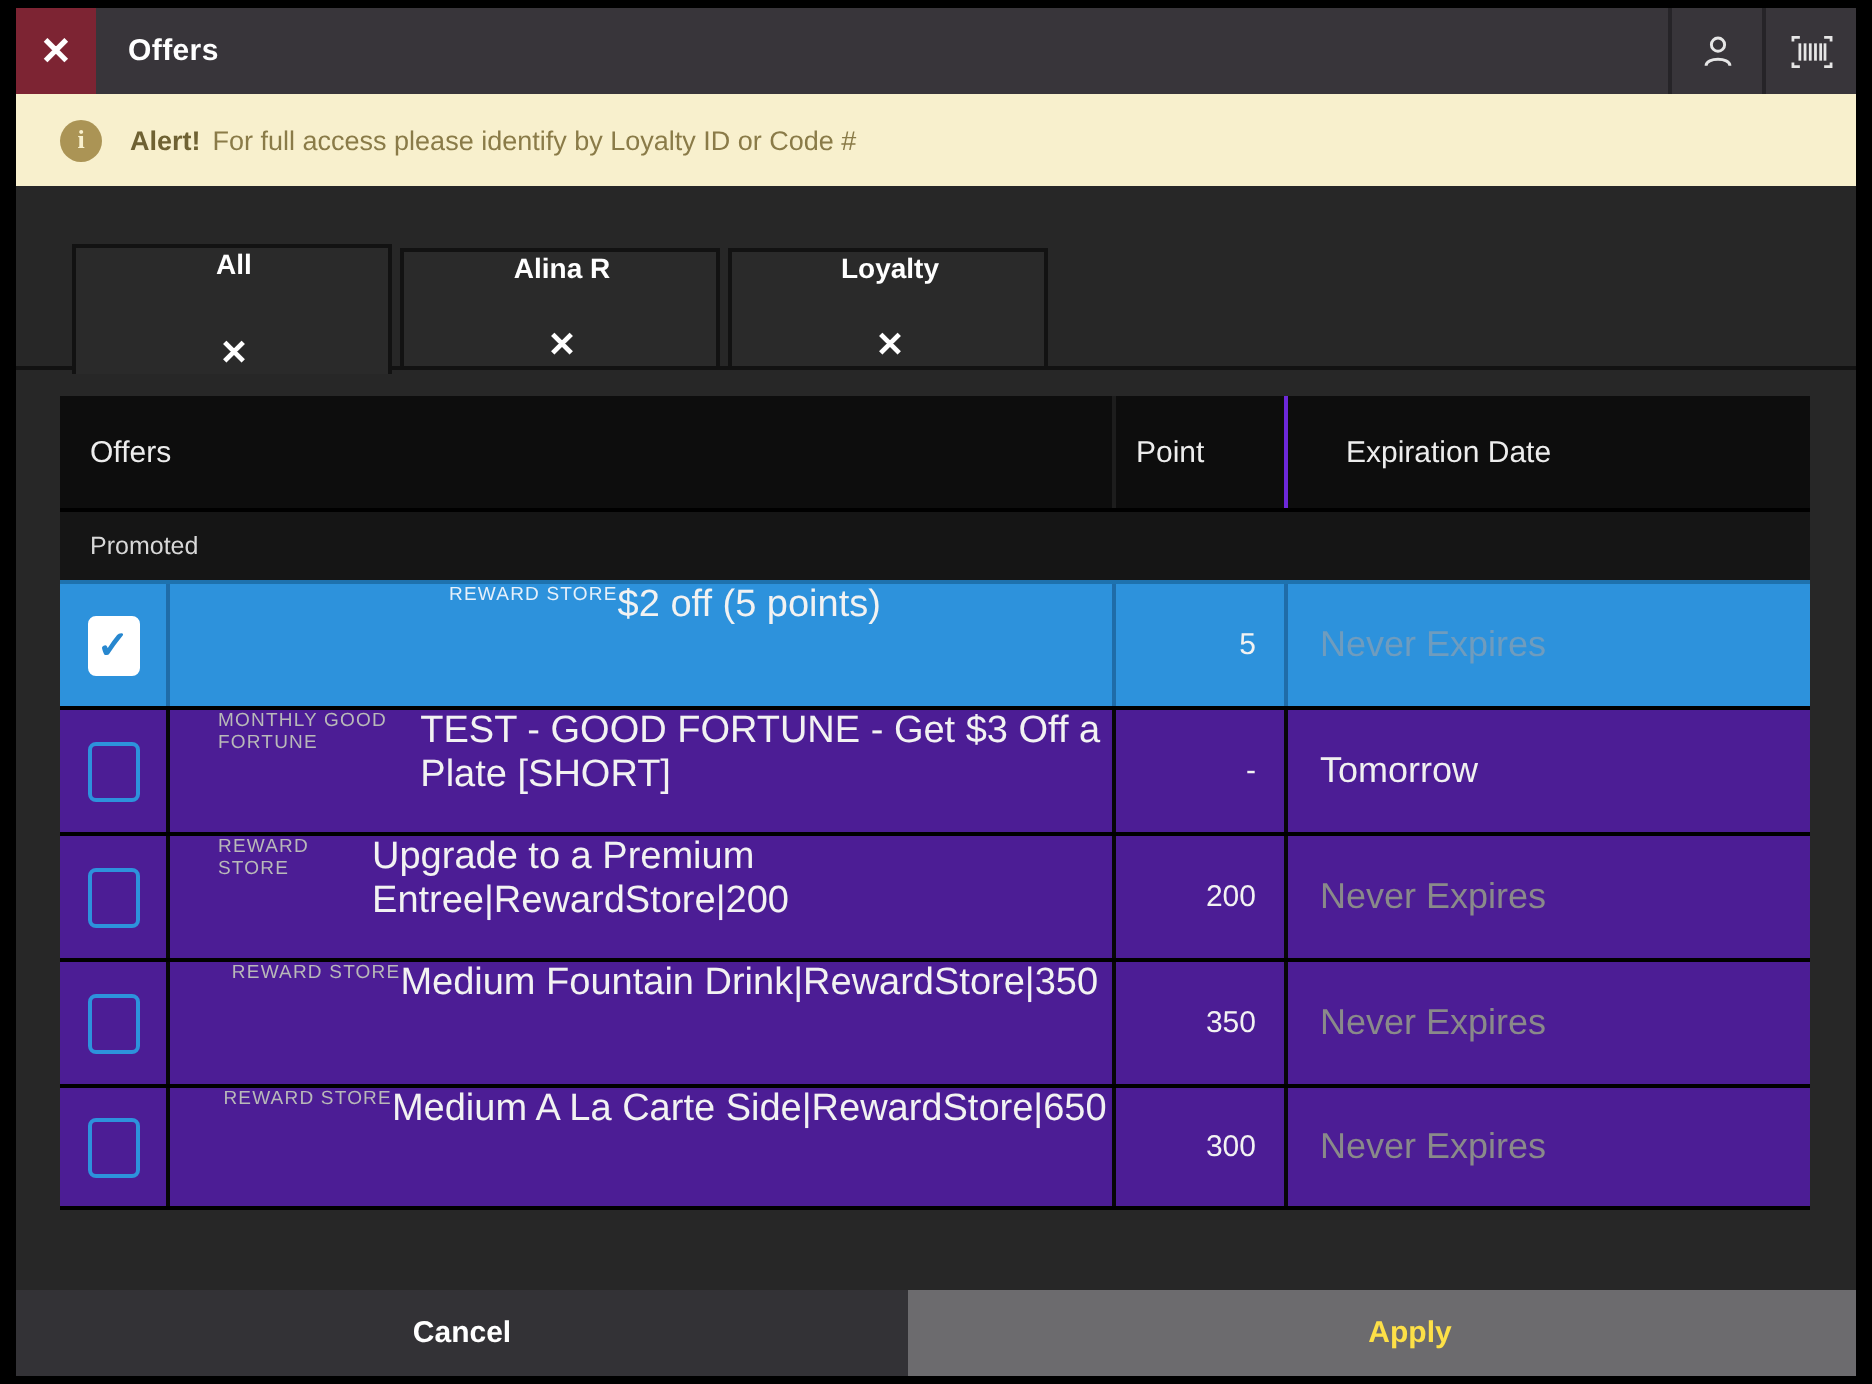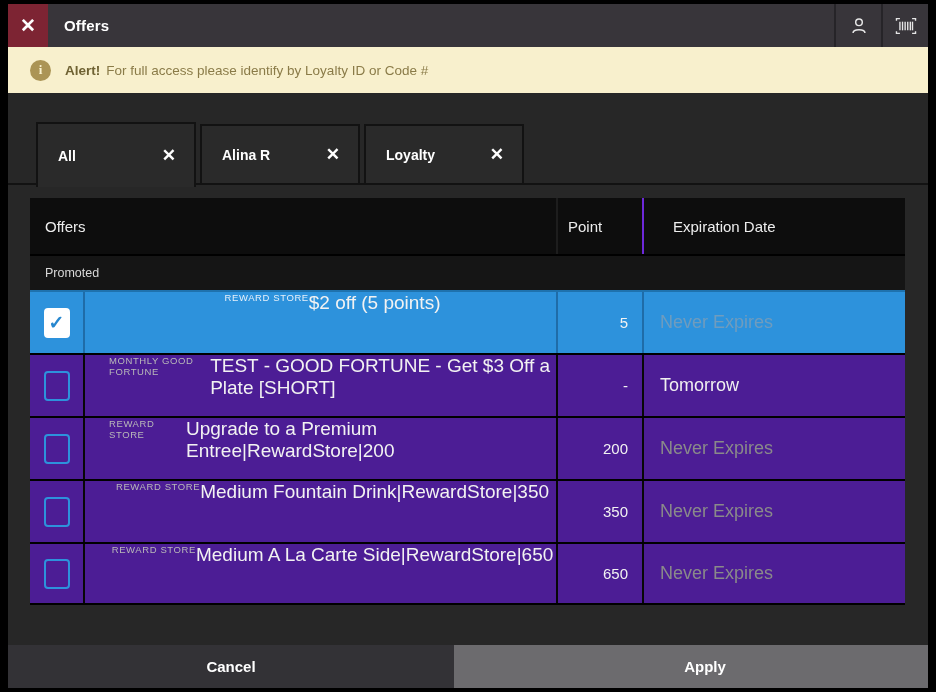--- a/index.html
+++ b/index.html
@@ -26,21 +26,21 @@
                 font-weight:bold; font-size:13px; display:flex; align-items:center; justify-content:center;
                 margin:0 14px 0 6px; font-family:"Liberation Serif", serif; }
   .alert-text { font-size:13.5px; color:#8a7b48; }
   .alert-text b { color:#6f6233; margin-right:6px; }
 
   
   .tabbar { margin-top:29px; height:63px; display:flex; align-items:stretch; padding-left:28px;
             border-bottom:2px solid #121212; flex:0 0 auto; }
   .tab { width:160px; margin-right:4px; background:#2a2a2a; border:2px solid #121212; border-bottom:none;
          display:flex; align-items:center; justify-content:space-between; padding:0 18px 0 20px;
-         cursor:pointer; position:relative; }
+         cursor:pointer; position:relative;flex-direction:column; }
   .tab-label { color:#fff; font-weight:bold; font-size:14px; }
   .tab-close { color:#fff; font-weight:bold; font-size:17px; }
   .tab.active { margin-bottom:-2px; height:65px; }
   .tab:not(.active) { margin-top:2px; }
 
   
   .table-wrap { margin:13px 23px 0 22px; flex:0 0 auto; }
   .thead { height:56px; background:#0d0d0d; display:flex; align-items:stretch; }
   .th { color:#ededed; font-size:15px; display:flex; align-items:center; }
   .th-offers { width:526px; padding-left:15px; }
@@ -69,21 +69,21 @@
   .row.selected .offer-cat { color:#e6f0fa; }
   .row.selected .exp-muted { color:#6f9cbe; }
   .row:last-child { border-bottom:2px solid #000; }
 
   
   .footer-gap { flex:1; }
   .footer { height:43px; display:flex; flex:0 0 auto; }
   .btn { flex:1; display:flex; align-items:center; justify-content:center; font-size:15px;
          font-weight:bold; cursor:pointer; }
   .btn-cancel { background:#333236; color:#fff; }
-  .btn-apply { background:#6c6b6e; color:#ffffff;padding-left:28px; }
+  .btn-apply { background:#6c6b6e; color:#fde047;padding-left:28px; }
 </style>
 </head>
 <body>
 
 <div class="app">
 
   <div class="topbar">
     <div class="close-btn">
       <span>✕</span>
     </div>
@@ -202,21 +202,21 @@
           </div>
         </div>
         <div class="row">
           <div class="cell-check">
             <div class="checkbox"></div>
           </div>
           <div class="cell-offer">
             <div class="offer-cat">REWARD STORE</div>
             <div class="offer-title">Medium A La Carte Side|RewardStore|650</div>
           </div>
-          <div class="cell-point">650</div>
+          <div class="cell-point">300</div>
           <div class="cell-exp">
             <span class="exp-muted">Never Expires</span>
           </div>
         </div>
       </div>
   </div>
 
   <div class="footer-gap"></div>
 
   <div class="footer">

